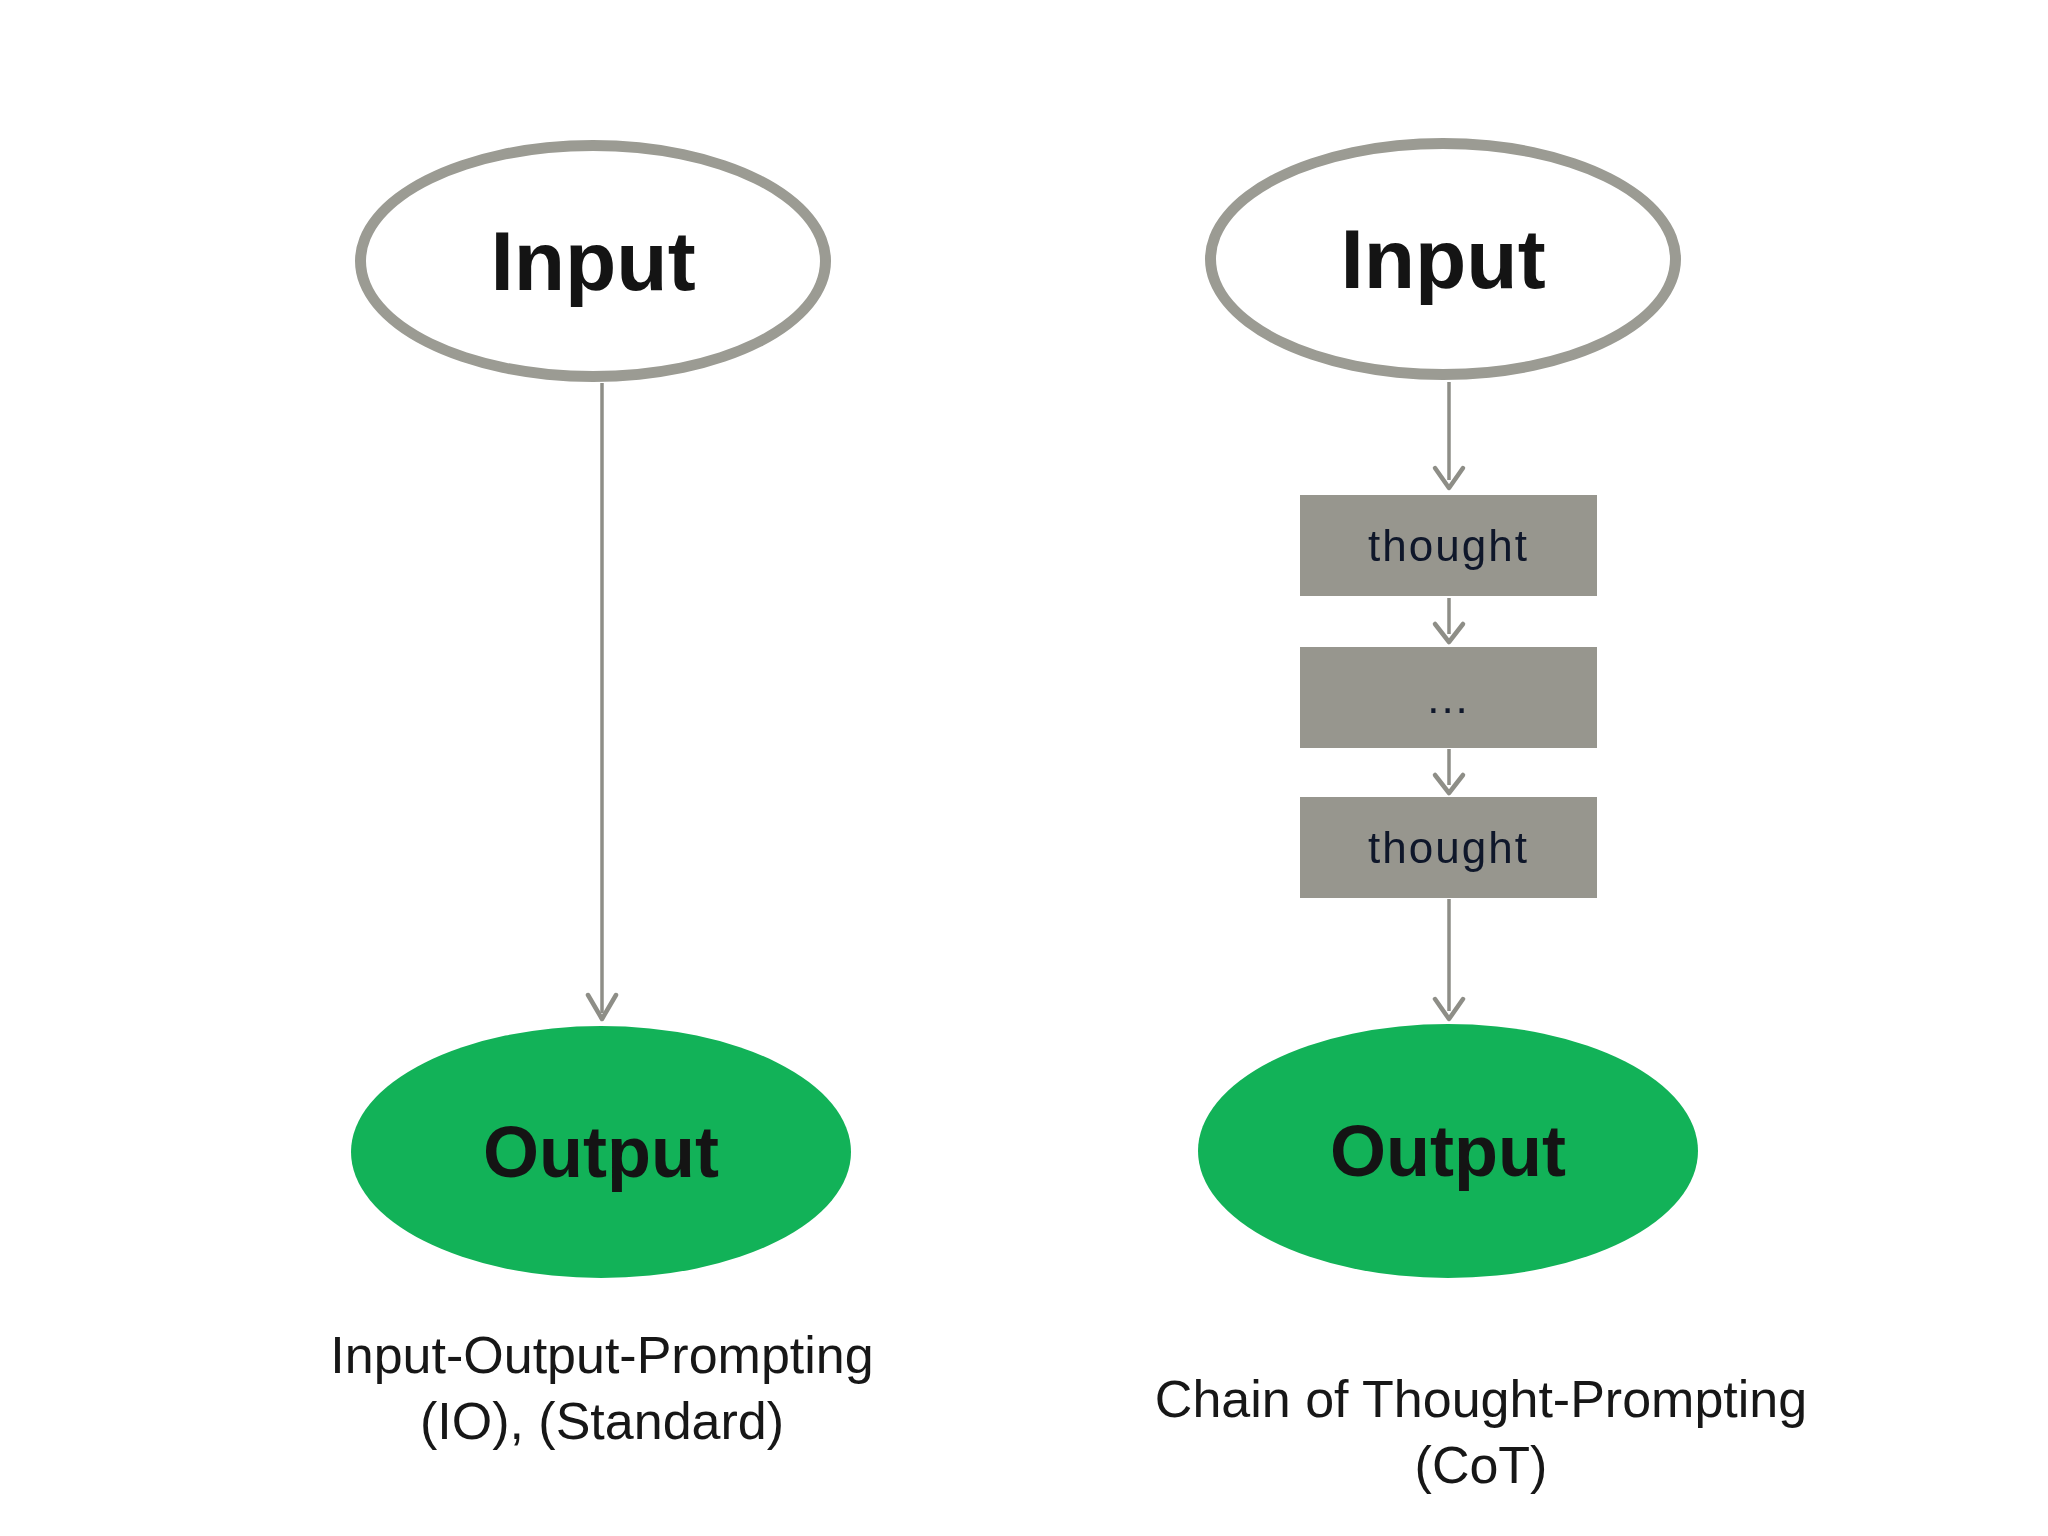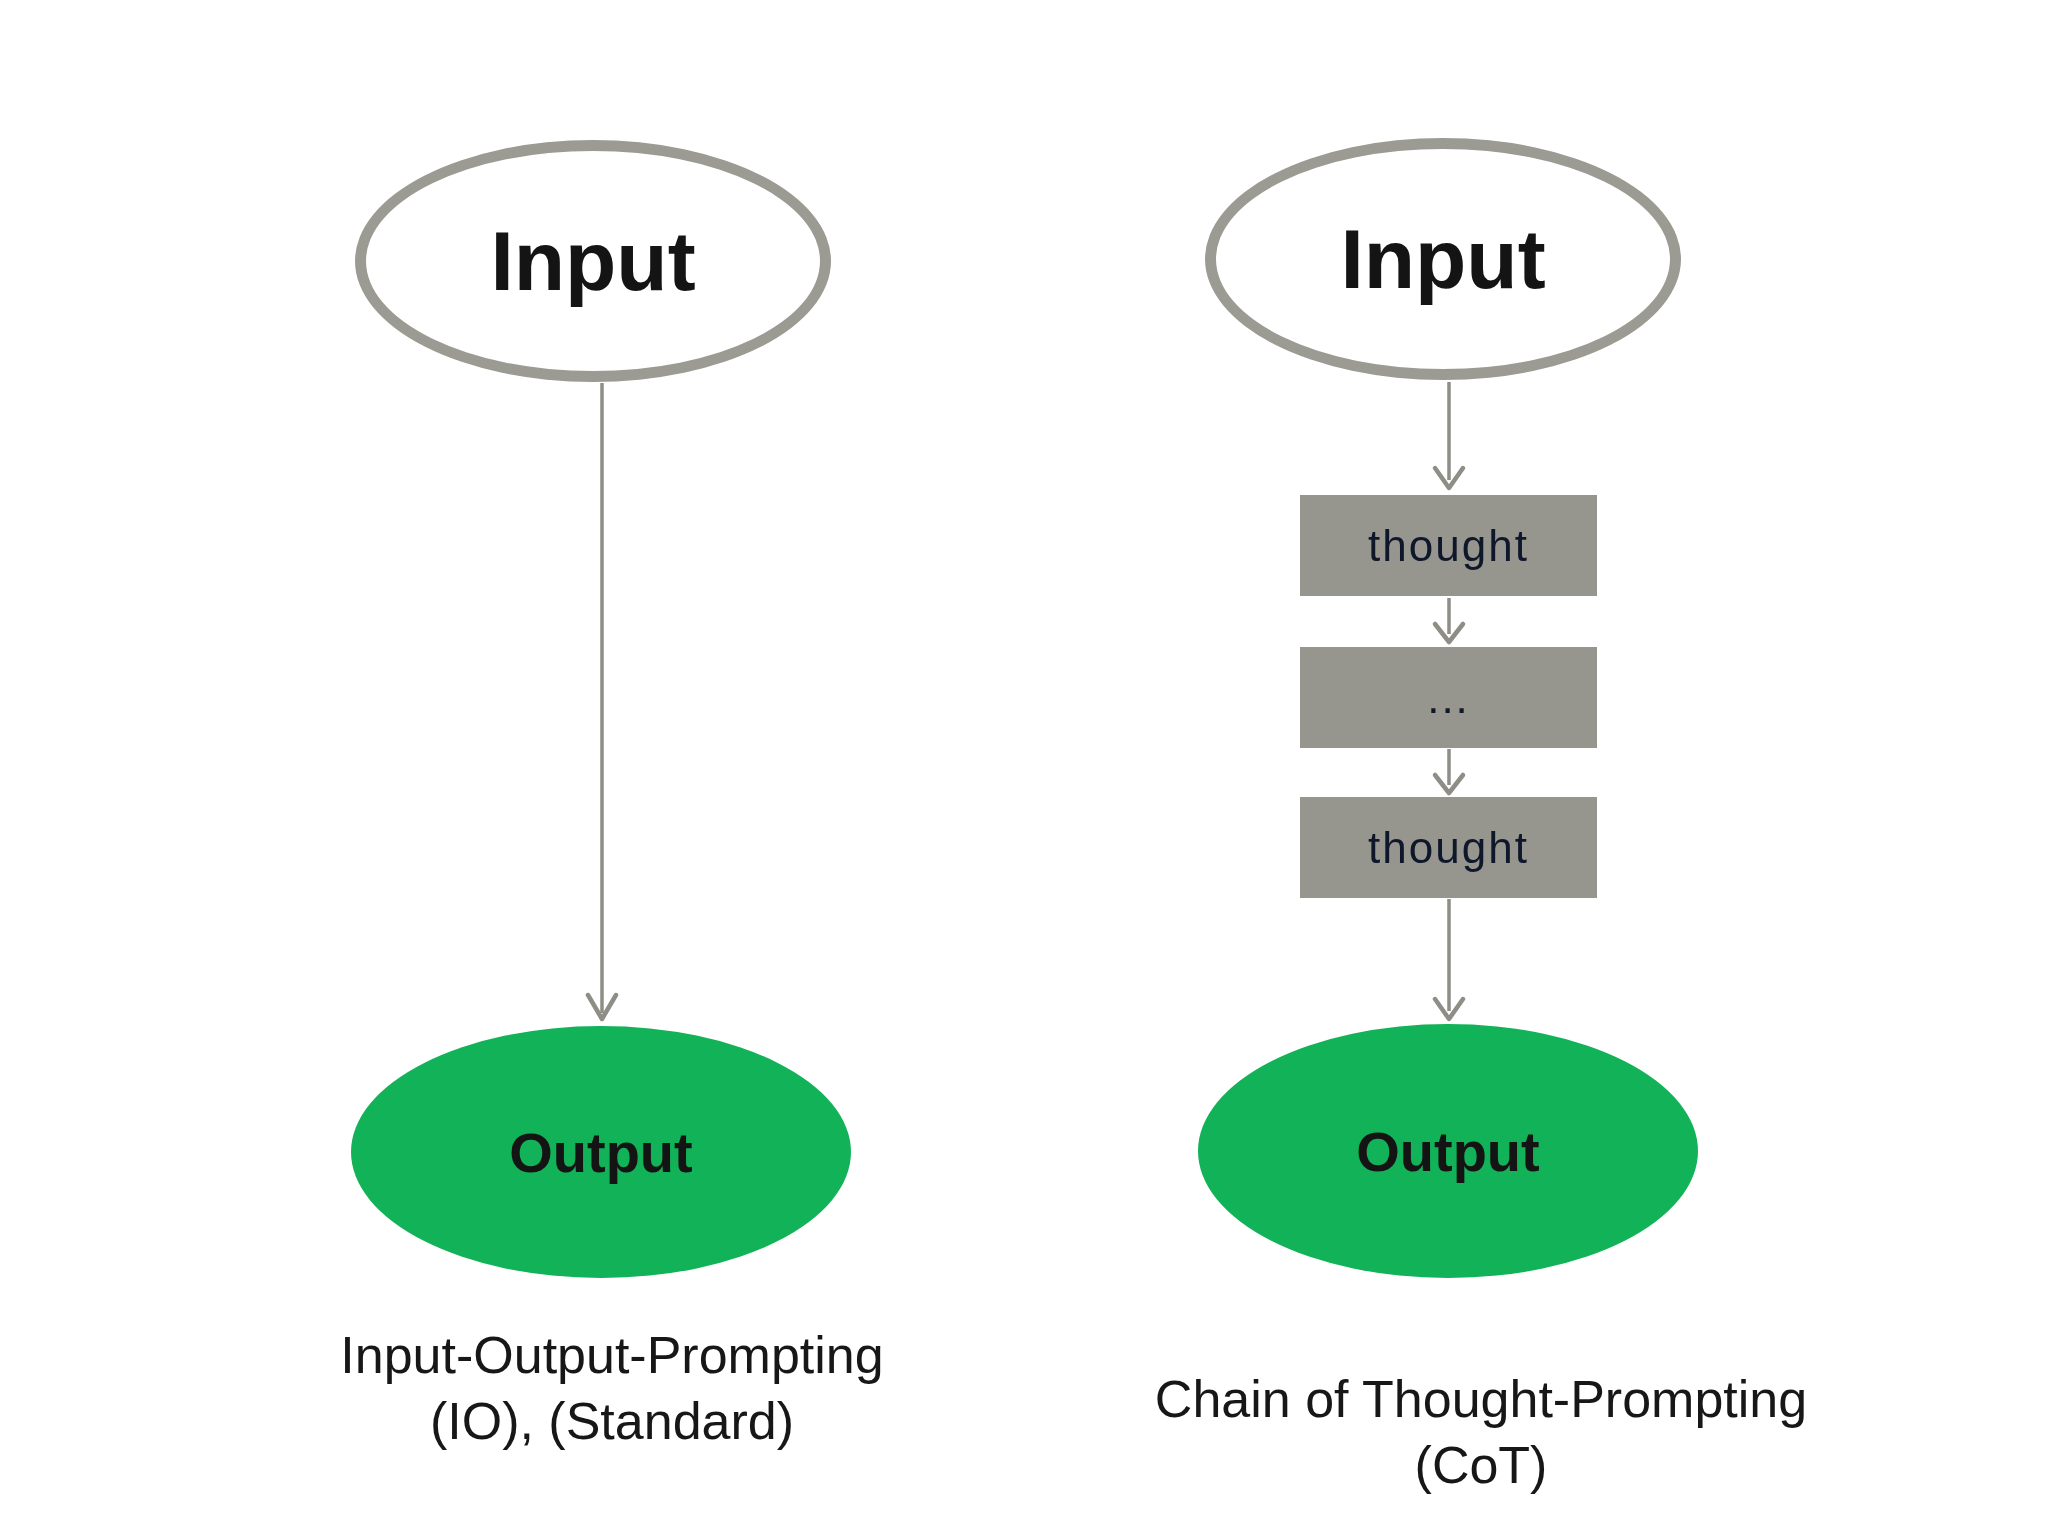--- a/index.html
+++ b/index.html
@@ -31,21 +31,21 @@
   .ellipse.output{
     background:var(--green);
   }
   .node-label{
     font-weight:bold;
     font-size:84px;
     color:var(--ink);
     letter-spacing:0px;
     white-space:nowrap;
   }
-  .ellipse.output .node-label{font-size:56px;}
+  .ellipse.output .node-label{font-size:72px;}
   .arrow{position:absolute;}
   .arrow svg{display:block;}
   .arrow line{stroke:var(--arrow-gray);stroke-width:3.5;}
   .arrow polyline{stroke:var(--arrow-gray);stroke-width:4.5;fill:none;stroke-linecap:round;stroke-linejoin:round;}
   .thought-box{
     position:absolute;
     background:var(--box-gray);
     display:flex;align-items:center;justify-content:center;
     color:#0f172a;
     font-size:44px;
@@ -76,21 +76,21 @@
       <svg width="44" height="645" viewBox="0 0 44 645">
         <line x1="22" y1="0" x2="22" y2="630"></line>
         <polyline points="8,612 22,636 36,612"></polyline>
       </svg>
     </div>
 
     <div class="ellipse output" style="left:351px;top:1026px;width:500px;height:252px;">
       <span class="node-label">Output</span>
     </div>
 
-    <div class="caption" style="left:262px;top:1322px;width:700px;">
+    <div class="caption" style="left:252px;top:1322px;width:700px;">
       <div>Input-Output-Prompting</div>
       <div>(IO), (Standard)</div>
     </div>
 
   </section>
 
   <section>
 
     <div class="ellipse input" style="left:1205px;top:138px;width:476px;height:242px;">
       <span class="node-label">Input</span>

